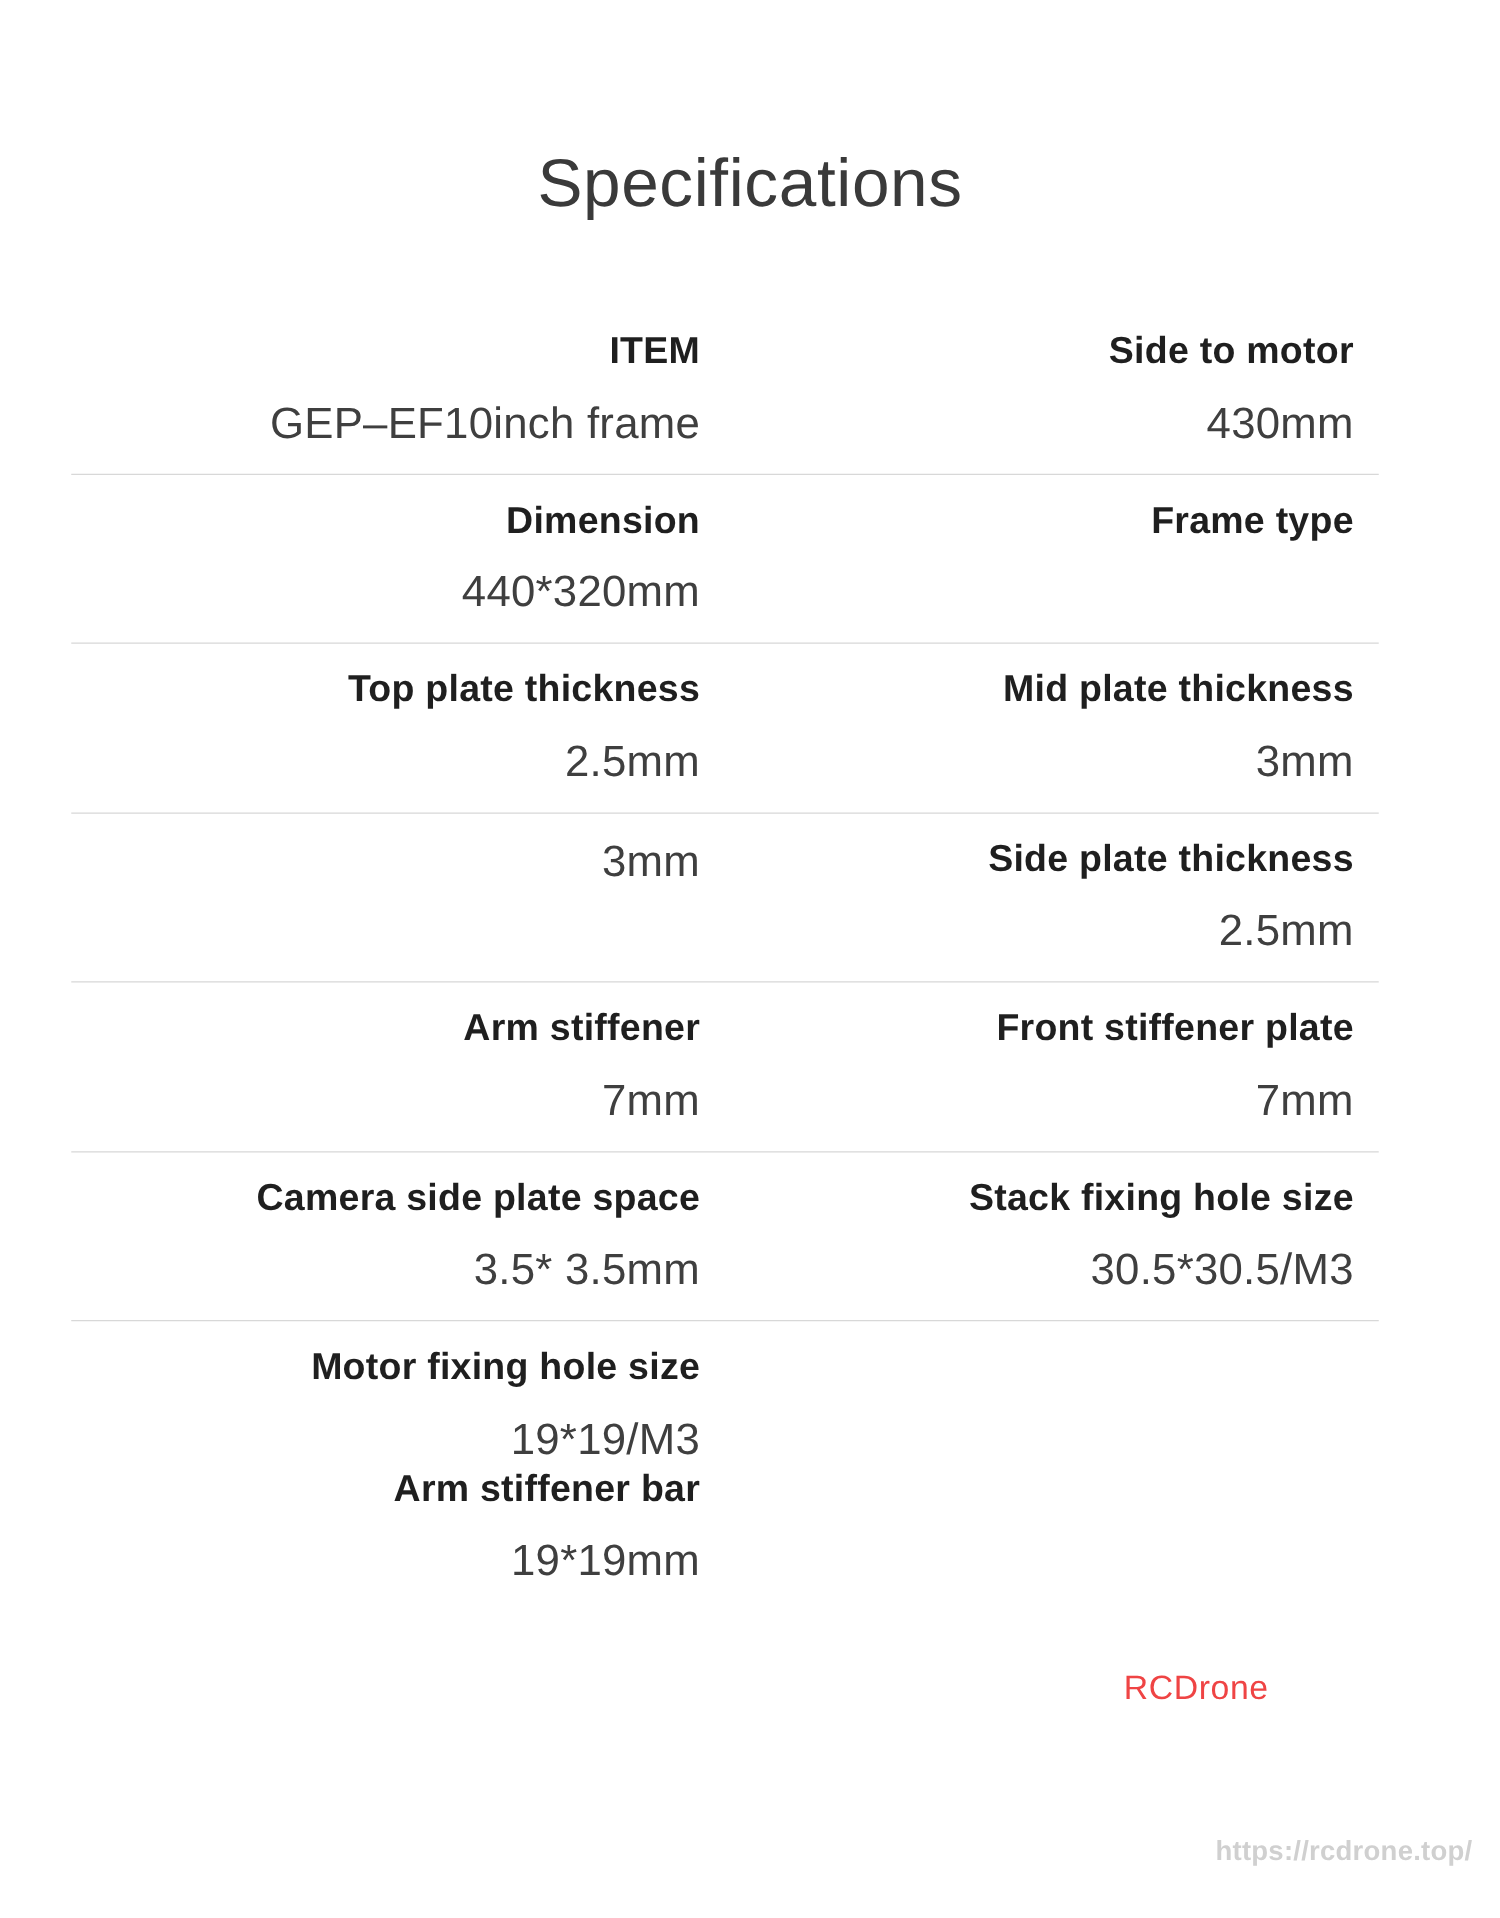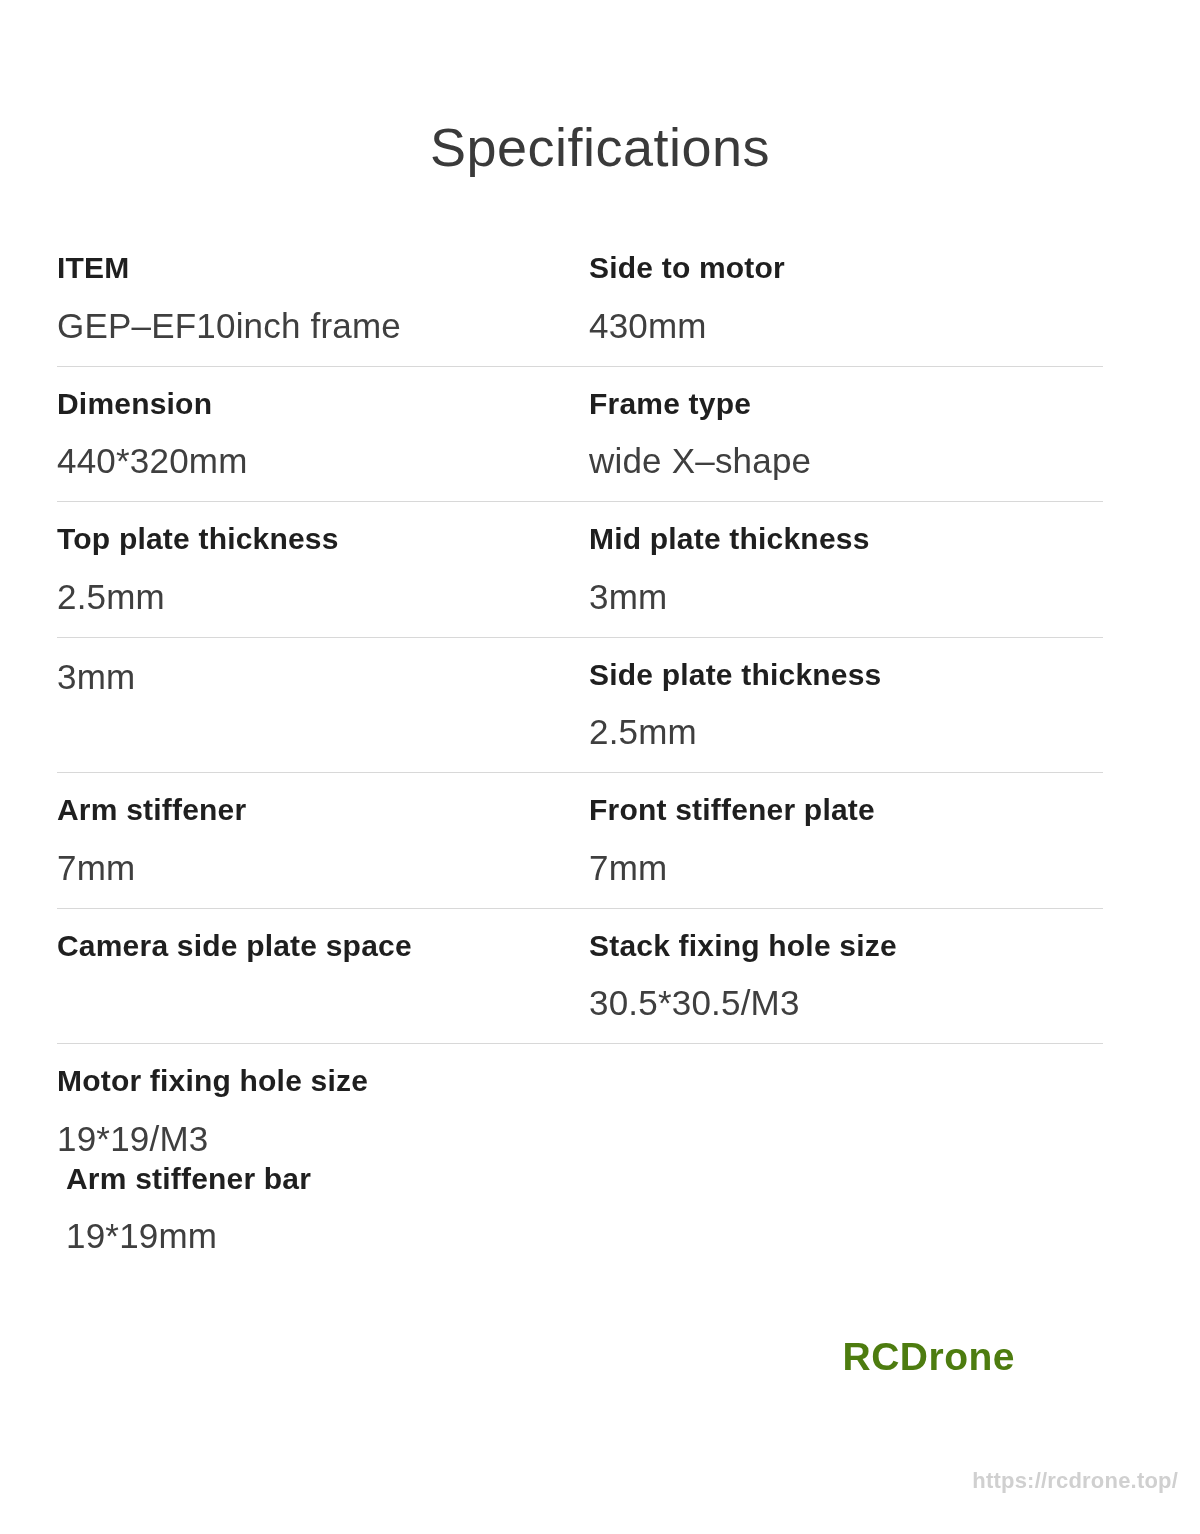--- a/index.html
+++ b/index.html
@@ -27,22 +27,23 @@
     font-weight: 400;
     color: #3a3a3a;
     letter-spacing: 0.5px;
     margin: 0;
     padding-top: 118px;
     line-height: 1.1;
   }
   .spec-table {
     position: absolute;
     left: 57px;
-    top: 249px;
+    top: 262px;
     width: 1046px;
+    text-align: right;
   }
   .spec-row {
     display: flex;
     flex-direction: row;
     width: 100%;
     box-sizing: border-box;
     border-bottom: 1px solid #d8d8d8;
     padding-bottom: 19px;
     padding-top: 18px;
   }
@@ -74,23 +75,23 @@
     font-weight: 400;
     color: #3f3f3f;
     line-height: 1.2;
     margin: 0;
     letter-spacing: 0.2px;
   }
   .watermark-brand {
     position: absolute;
     right: 185px;
     top: 1335px;
-    font-size: 39px;
-    color: #4d7c0f;
-    font-weight: 700;
+    font-size: 27px;
+    color: #ef4444;
+    font-weight: 400;
     letter-spacing: 0.5px;
     pointer-events: none;
     user-select: none;
   }
   .watermark-url {
     position: absolute;
     right: 22px;
     top: 1468px;
     font-size: 22px;
     color: #d0d0d0;
@@ -120,21 +121,20 @@
       </div>
     </div>
 
     <div class="spec-row">
       <div class="spec-cell">
         <div class="spec-label">Dimension</div>
         <div class="spec-value">440*320mm</div>
       </div>
       <div class="spec-cell right">
         <div class="spec-label">Frame type</div>
-        <div class="spec-value">wide X–shape</div>
       </div>
     </div>
 
     <div class="spec-row">
       <div class="spec-cell">
         <div class="spec-label">Top plate thickness</div>
         <div class="spec-value">2.5mm</div>
       </div>
       <div class="spec-cell right">
         <div class="spec-label">Mid plate thickness</div>
@@ -159,20 +159,21 @@
       </div>
       <div class="spec-cell right">
         <div class="spec-label">Front stiffener plate</div>
         <div class="spec-value">7mm</div>
       </div>
     </div>
 
     <div class="spec-row">
       <div class="spec-cell">
         <div class="spec-label">Camera side plate space</div>
+        <div class="spec-value">3.5* 3.5mm</div>
       </div>
       <div class="spec-cell right">
         <div class="spec-label">Stack fixing hole size</div>
         <div class="spec-value">30.5*30.5/M3</div>
       </div>
     </div>
 
     <div class="spec-row">
       <div class="spec-cell">
         <div class="spec-label">Motor fixing hole size</div>

